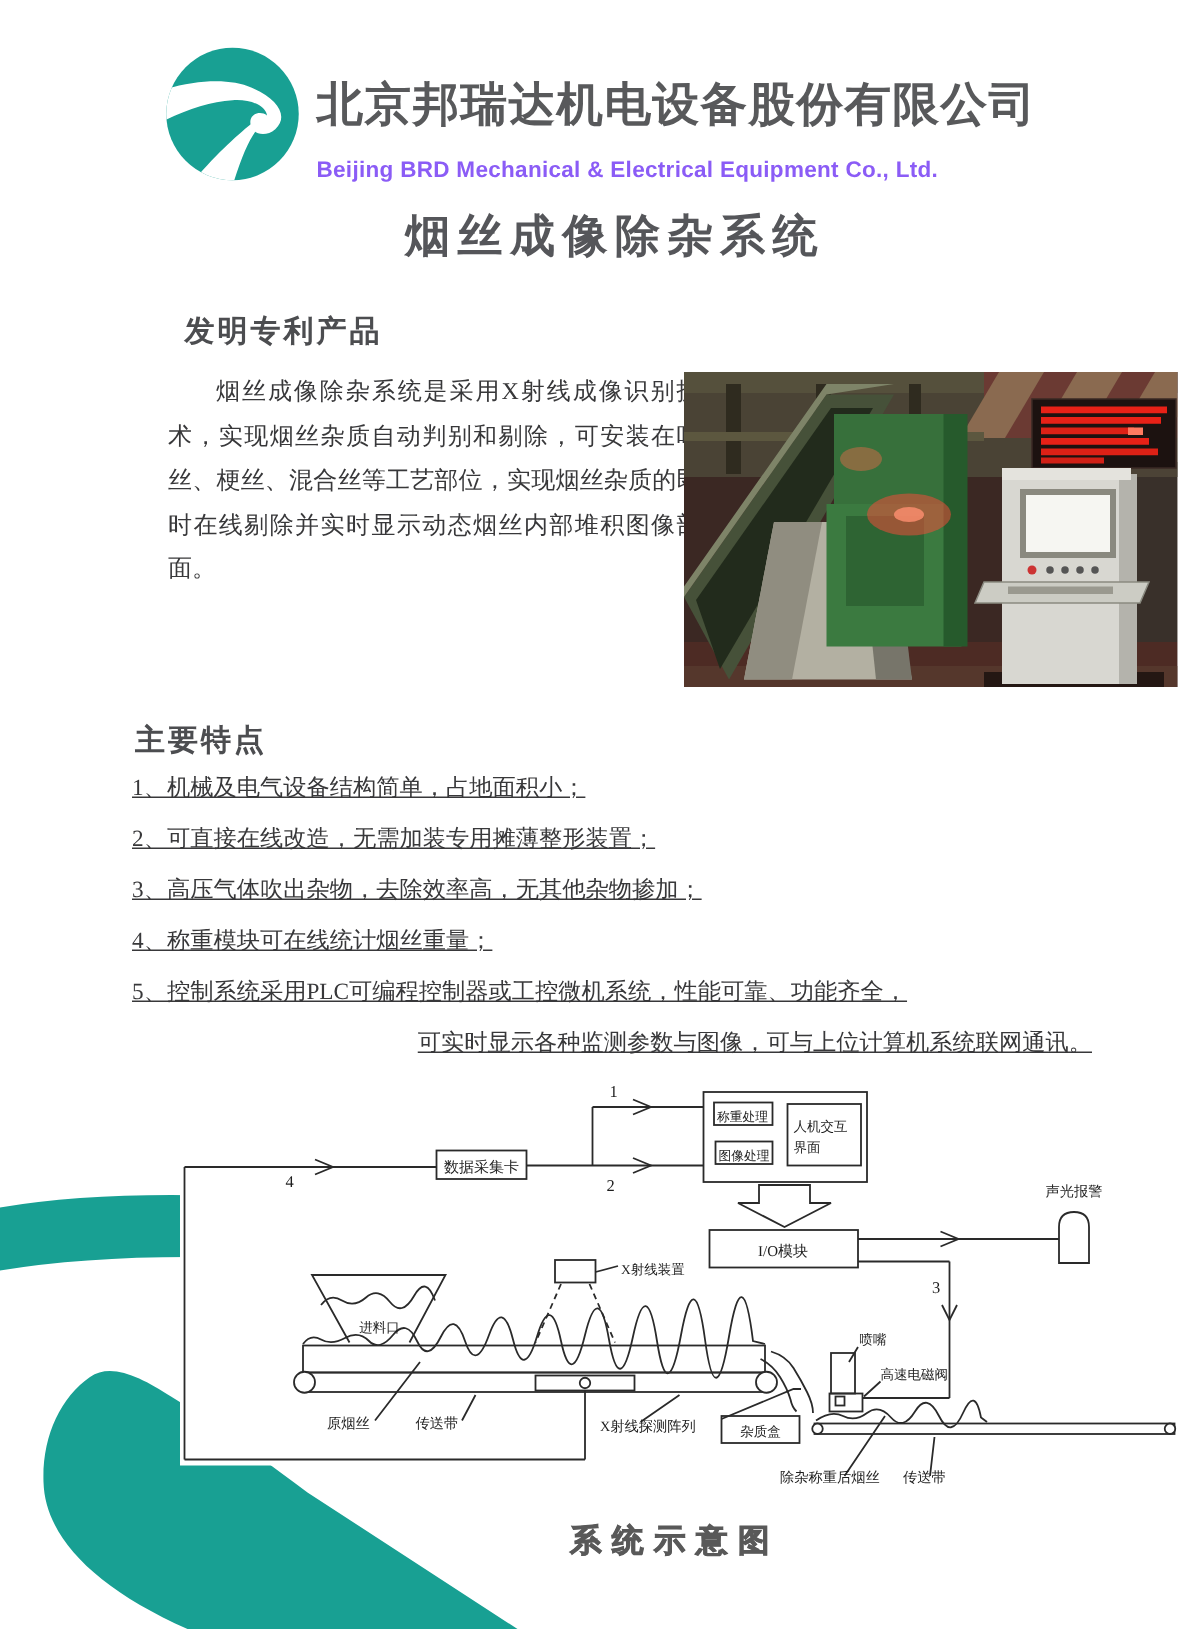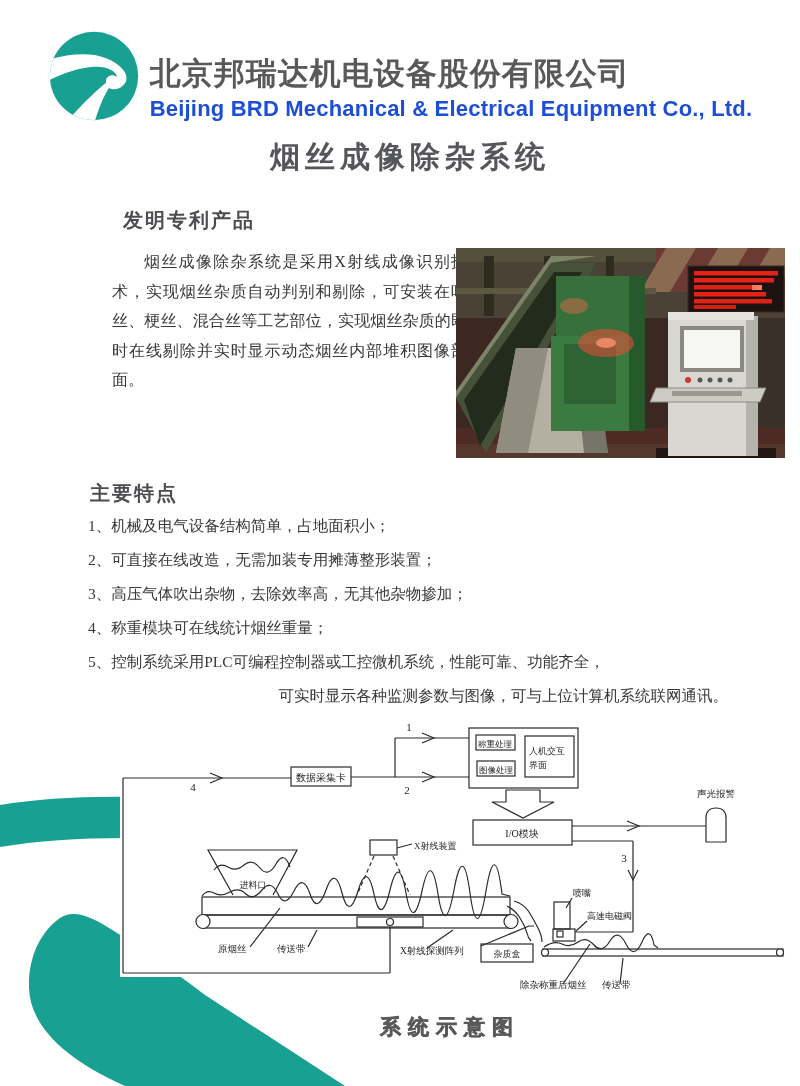--- a/index.html
+++ b/index.html
@@ -7,34 +7,34 @@
        font-family:"Liberation Serif",serif;color:#3c3c3e;}
   
   #decor{position:absolute;left:0;top:0;width:800px;height:1086px;z-index:0;}
   
   .header{position:absolute;top:30px;left:0;right:0;display:flex;justify-content:center;
           align-items:flex-end;gap:10px;z-index:2;}
   .logo{width:92px;height:92px;flex:0 0 auto;}
   .company{display:flex;flex-direction:column;align-items:flex-start;}
   .company-zh{font-family:"Liberation Sans",sans-serif;font-weight:700;font-size:31px;
               color:#58595b;letter-spacing:1px;line-height:1.1;}
-  .company-en{font-family:"Liberation Sans",sans-serif;font-weight:700;font-size:22px;
-              color:#1d4ed8;margin-top:5px;letter-spacing:.2px;}
+  .company-en{font-family:"Liberation Sans",sans-serif;font-weight:700;font-size:15px;
+              color:#8b5cf6;margin-top:18px;letter-spacing:.2px;}
   .page-title{position:absolute;top:137px;left:0;right:0;text-align:center;z-index:2;
               font-family:"Liberation Sans",sans-serif;font-weight:700;font-size:30px;
               color:#55565a;letter-spacing:5px;margin-left:20px;}
   .sec-head{position:absolute;font-family:"Liberation Sans",sans-serif;font-weight:700;
             font-size:20px;color:#4c4d50;letter-spacing:2px;z-index:2;}
   #patent-head{left:92px;top:207px;margin-left:31px;}
   #features-head{left:90px;top:480px;}
   .para{position:absolute;left:88px;top:247px;width:355px;font-size:16px;line-height:29.6px;
         text-align:justify;text-indent:2em;color:#38383a;z-index:2;margin-left:24px;}
   .photo-wrap{position:absolute;left:456px;top:248px;width:329px;height:210px;z-index:2;}
   .feat-list{position:absolute;left:88px;top:509px;width:640px;z-index:2;font-size:15.5px;
-             color:#38383a;}
+             color:#38383a;text-decoration:underline;}
   .feat-list .line{line-height:34px;white-space:nowrap;}
   .feat-list .cont{padding-left:27px;text-align:right;}
   #diagram{position:absolute;left:110px;top:690px;width:680px;height:310px;z-index:1;}
   .caption{position:absolute;left:300px;top:1013px;width:220px;text-align:right;z-index:2;
            font-family:"Liberation Sans",sans-serif;font-weight:700;font-size:21px;
            color:#595959;letter-spacing:7px;-webkit-text-stroke:.6px #595959;}
   svg text{font-family:"Liberation Serif",serif;fill:#1e1e1e;}
 </style>
 </head>
 <body>

